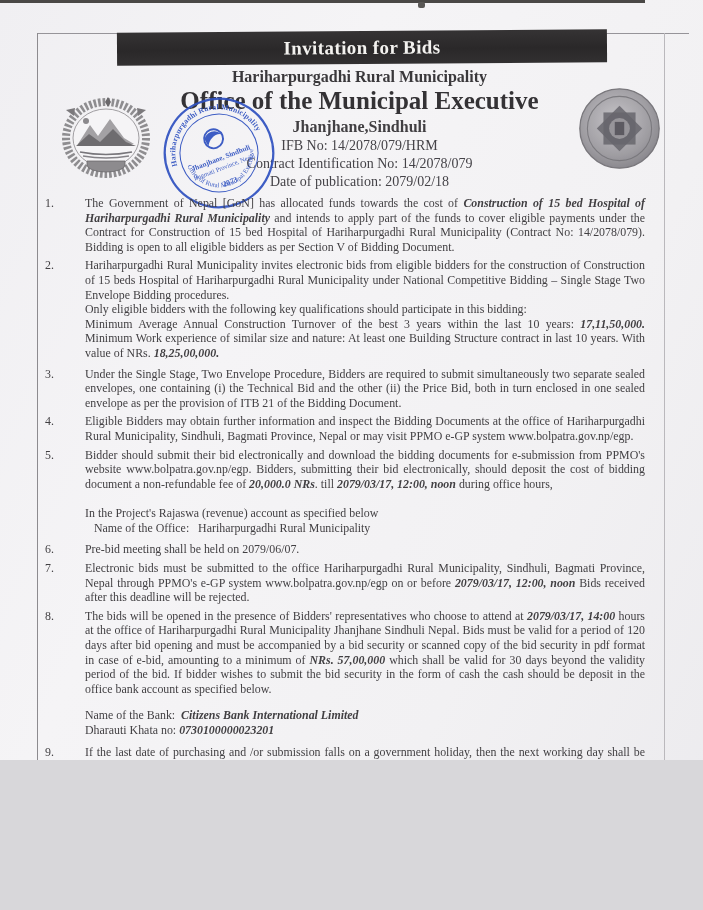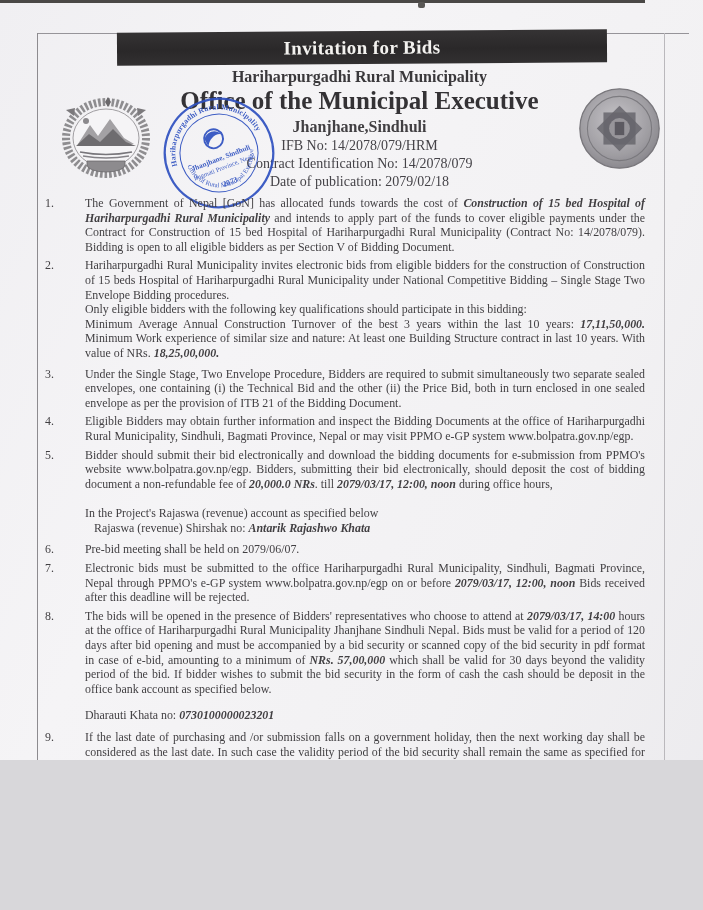--- a/index.html
+++ b/index.html
@@ -146,39 +146,40 @@
       <div class="txt"><span>Eligible Bidders may obtain further information and inspect the Bidding Documents at the office of Hariharpurgadhi Rural Municipality, Sindhuli, Bagmati Province, Nepal or may visit PPMO e-GP system www.bolpatra.gov.np/egp.</span></div>
     </div>
 
     <div class="item" style="margin-bottom:1px;">
       <div class="num">5.</div>
       <div class="txt"><span>Bidder should submit their bid electronically and download the bidding documents for e-submission from PPMO's website </span><span class="u">www.bolpatra.gov.np/egp</span><span>.  Bidders, submitting their bid electronically, should deposit the cost of bidding document a non-refundable fee of </span><span class="b i">20,000.0 NRs</span><span>. till </span><span class="b i">2079/03/17, 12:00, noon</span><span> during office hours,</span></div>
     </div>
 
     <div class="bank">
       <div class="bank-line"><span>In the Project's Rajaswa (revenue) account as specified below</span></div>
-      <div class="bank-line pad"><span>Rajaswa (revenue) Shirshak no: </span><span class="b i">Antarik Rajashwo Khata</span></div>
+      <div class="bank-line pad"><span>Name of the Office:   Hariharpurgadhi Rural Municipality</span></div>
     </div>
 
     <div class="item">
       <div class="num">6.</div>
       <div class="txt"><span>Pre-bid meeting shall be held on 2079/06/07.</span></div>
     </div>
 
     <div class="item">
       <div class="num">7.</div>
       <div class="txt"><span>Electronic bids must be submitted to the office Hariharpurgadhi Rural Municipality, Sindhuli, Bagmati </span><span class="u">Province, Nepal through PPMO's e-GP system www.bolpatra.gov.np/egp</span><span> on or before </span><span class="b i">2079/03/17, 12:00, noon</span><span> Bids received after this deadline will be rejected.</span></div>
     </div>
 
     <div class="item" style="margin-bottom:1px;">
       <div class="num">8.</div>
       <div class="txt"><span>The bids will be opened in the presence of Bidders' representatives who choose to attend at </span><span class="b i">2079/03/17, 14:00</span><span> hours at the office of Hariharpurgadhi Rural Municipality Jhanjhane Sindhuli Nepal. Bids must be valid for a period of 120 days after bid opening and must be accompanied by a bid security or scanned copy of the bid security in pdf format in case of e-bid, amounting to a minimum of </span><span class="b i">NRs. 57,00,000</span><span> which shall be valid for 30 days beyond the validity period of the bid. If bidder wishes to submit the bid security in the form of cash the cash should be deposit in the office bank account as specified below.</span></div>
     </div>
 
     <div class="bank" style="margin-top:12px;">
+      <div class="bank-line"><span>Name of the Bank:  </span><span class="b i">Citizens Bank International Limited</span></div>
       <div class="bank-line"><span class="u">Dharauti</span><span> Khata no: </span><span class="b i">0730100000023201</span></div>
     </div>
 
     <div class="item">
       <div class="num">9.</div>
       <div class="txt"><span>If the last date of purchasing and /or submission falls on a government holiday, then the next working day shall be considered as the last date. In such case the validity period of the bid security shall remain the same as specified for the original last date of bid submission.</span></div>
     </div>
 
   </div>
 

